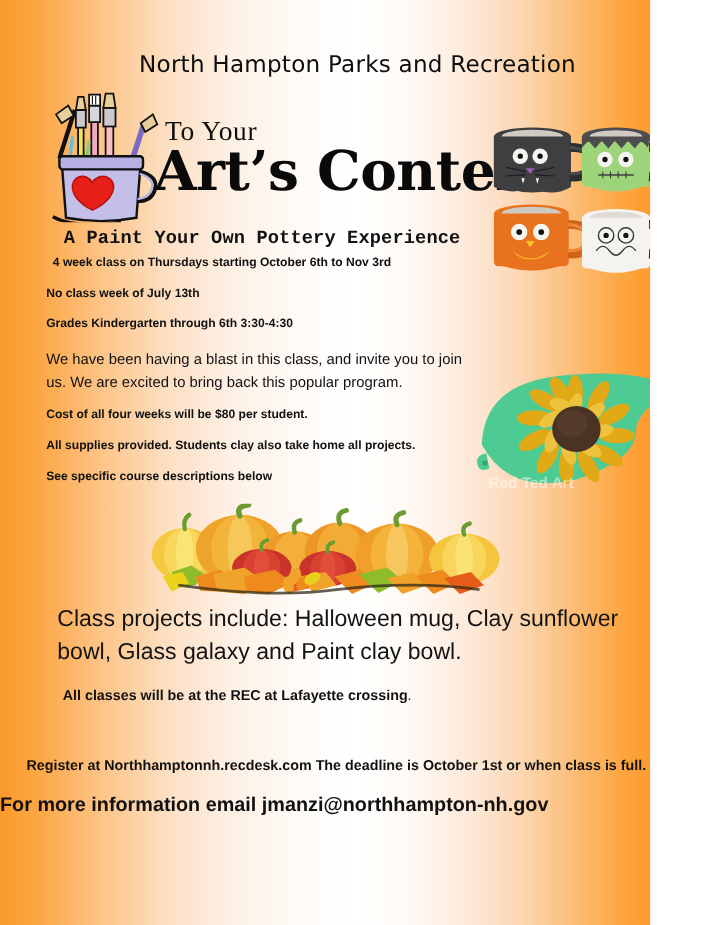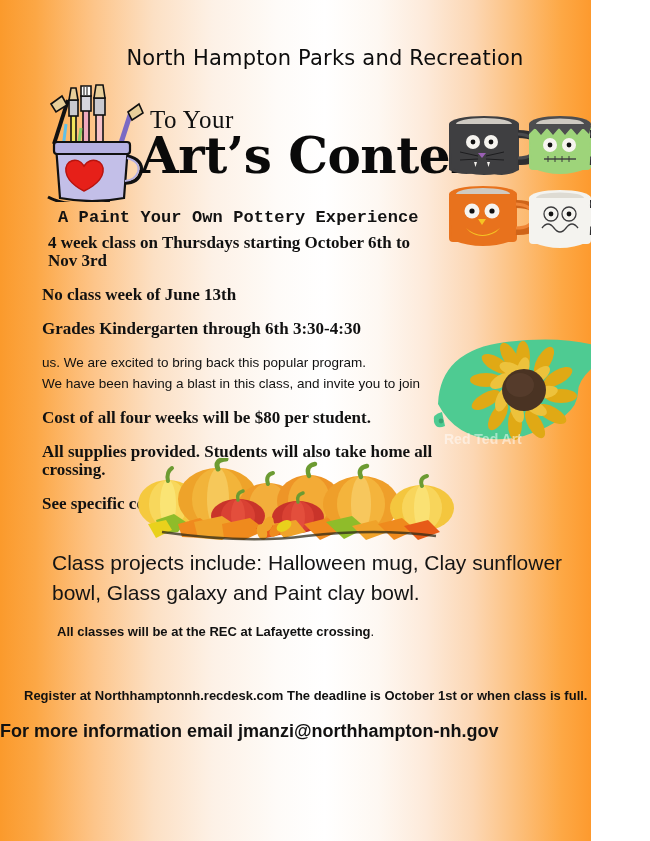--- a/index.html
+++ b/index.html
@@ -109,24 +109,23 @@
     left: 42px;
     top: 234px;
     width: 400px;
   }
   .line {
     color: #111111;
     font-family: "Liberation Sans", sans-serif;
   }
   .line.bold {
     font-weight: bold;
-    font-size: 17px;
+    font-size: 11px;
     line-height: 1.05;
     margin-bottom: 16px;
-    font-family: Liberation Serif, serif;
   }
   .line.indent {
     margin-left: 6px;
   }
   .line.regular {
     font-weight: normal;
     font-size: 13.5px;
     line-height: 1.55;
     margin-bottom: 14px;
   }
@@ -329,28 +328,28 @@
         <circle cx="145" cy="110" r="7" fill="none" stroke="#3b3b3d" stroke-width="1.3"></circle>
         <circle cx="127" cy="110" r="2.4" fill="#111"></circle>
         <circle cx="145" cy="110" r="2.4" fill="#111"></circle>
         <path d="M118 124 Q124 116 130 124 Q136 132 142 124 Q148 116 154 124" fill="none" stroke="#3b3b3d" stroke-width="1.3"></path>
       </g>
     </svg>
   </div>
 
   <div class="body-copy">
     <div class="line bold indent">4 week class on Thursdays starting October 6th to Nov 3rd</div>
-    <div class="line bold">No class week of June 13th</div>
+    <div class="line bold">No class week of July 13th</div>
     <div class="line bold">Grades Kindergarten through 6th 3:30-4:30</div>
     <div class="line regular">
+      <div>We have been having a blast in this class, and invite you to join</div>
       <div>us.  We are excited to bring back this popular program.</div>
-      <div>We have been having a blast in this class, and invite you to join</div>
     </div>
     <div class="line bold">Cost of all four weeks will be $80 per student.</div>
-    <div class="line bold">All supplies provided. Students will also take home all crossing.</div>
+    <div class="line bold">All supplies provided. Students clay also take home all projects.</div>
     <div class="line bold">See specific course descriptions below</div>
   </div>
 
   <div class="leaf-dish">
     <svg viewBox="0 0 205 130" width="205" height="130">
 
       <path d="M10 78 Q12 24 78 16 Q146 8 186 26 Q150 48 150 66 Q150 92 96 110 Q34 124 10 78 Z" fill="#4ecb92"></path>
       <path d="M14 86 Q4 88 6 96 Q8 104 17 100" fill="#4ecb92"></path>
       <circle cx="13" cy="95" r="2.4" fill="#3aa574"></circle>
 

